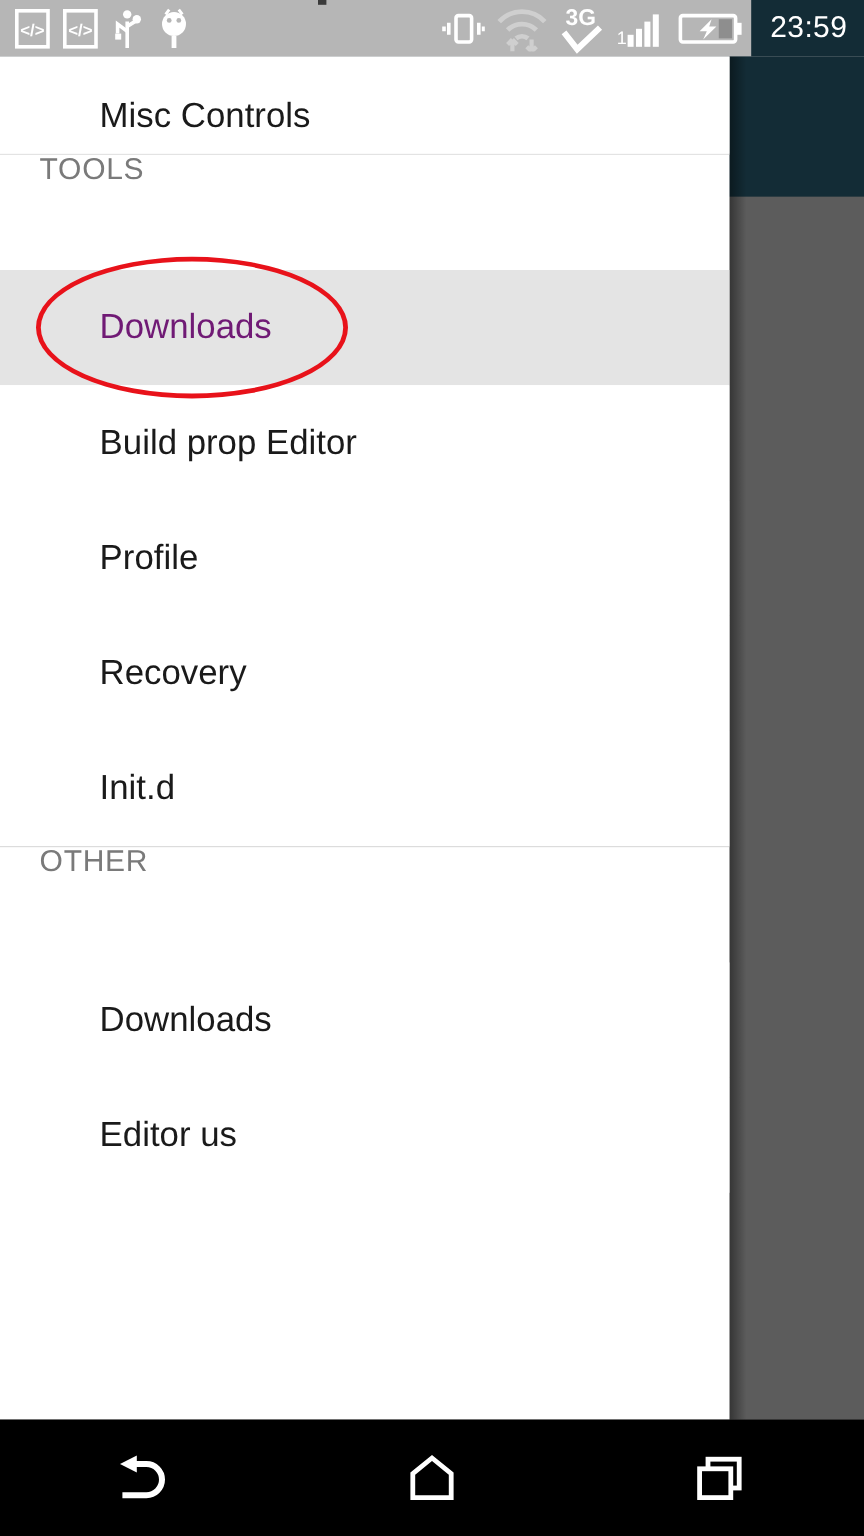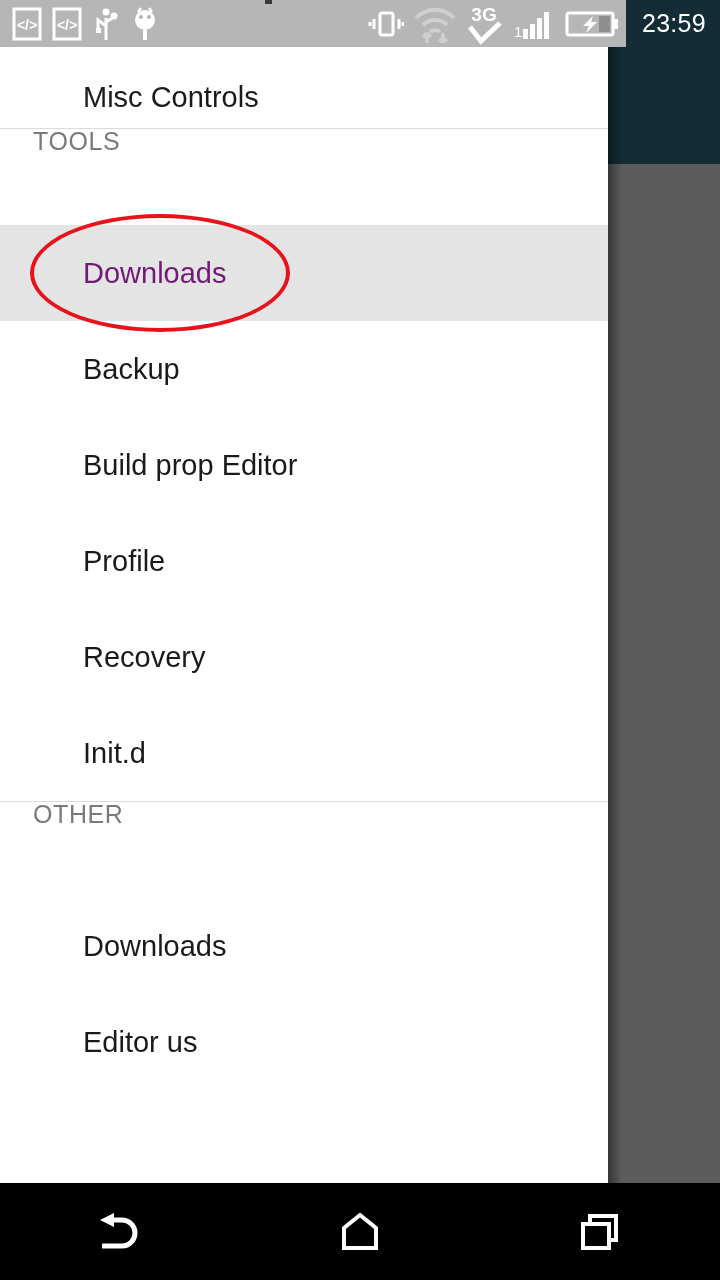--- a/index.html
+++ b/index.html
@@ -96,23 +96,20 @@
       <div class="divider"></div>
 
       <div class="section-header">
         <span class="section-title">TOOLS</span>
       </div>
 
       <div class="menu-item selected">
         <span class="menu-label">Downloads</span>
       </div>
       <div class="menu-item">
-        <span class="menu-label">Backup</span>
-      </div>
-      <div class="menu-item">
         <span class="menu-label">Build prop Editor</span>
       </div>
       <div class="menu-item">
         <span class="menu-label">Profile</span>
       </div>
       <div class="menu-item">
         <span class="menu-label">Recovery</span>
       </div>
       <div class="menu-item">
         <span class="menu-label">Init.d</span>

